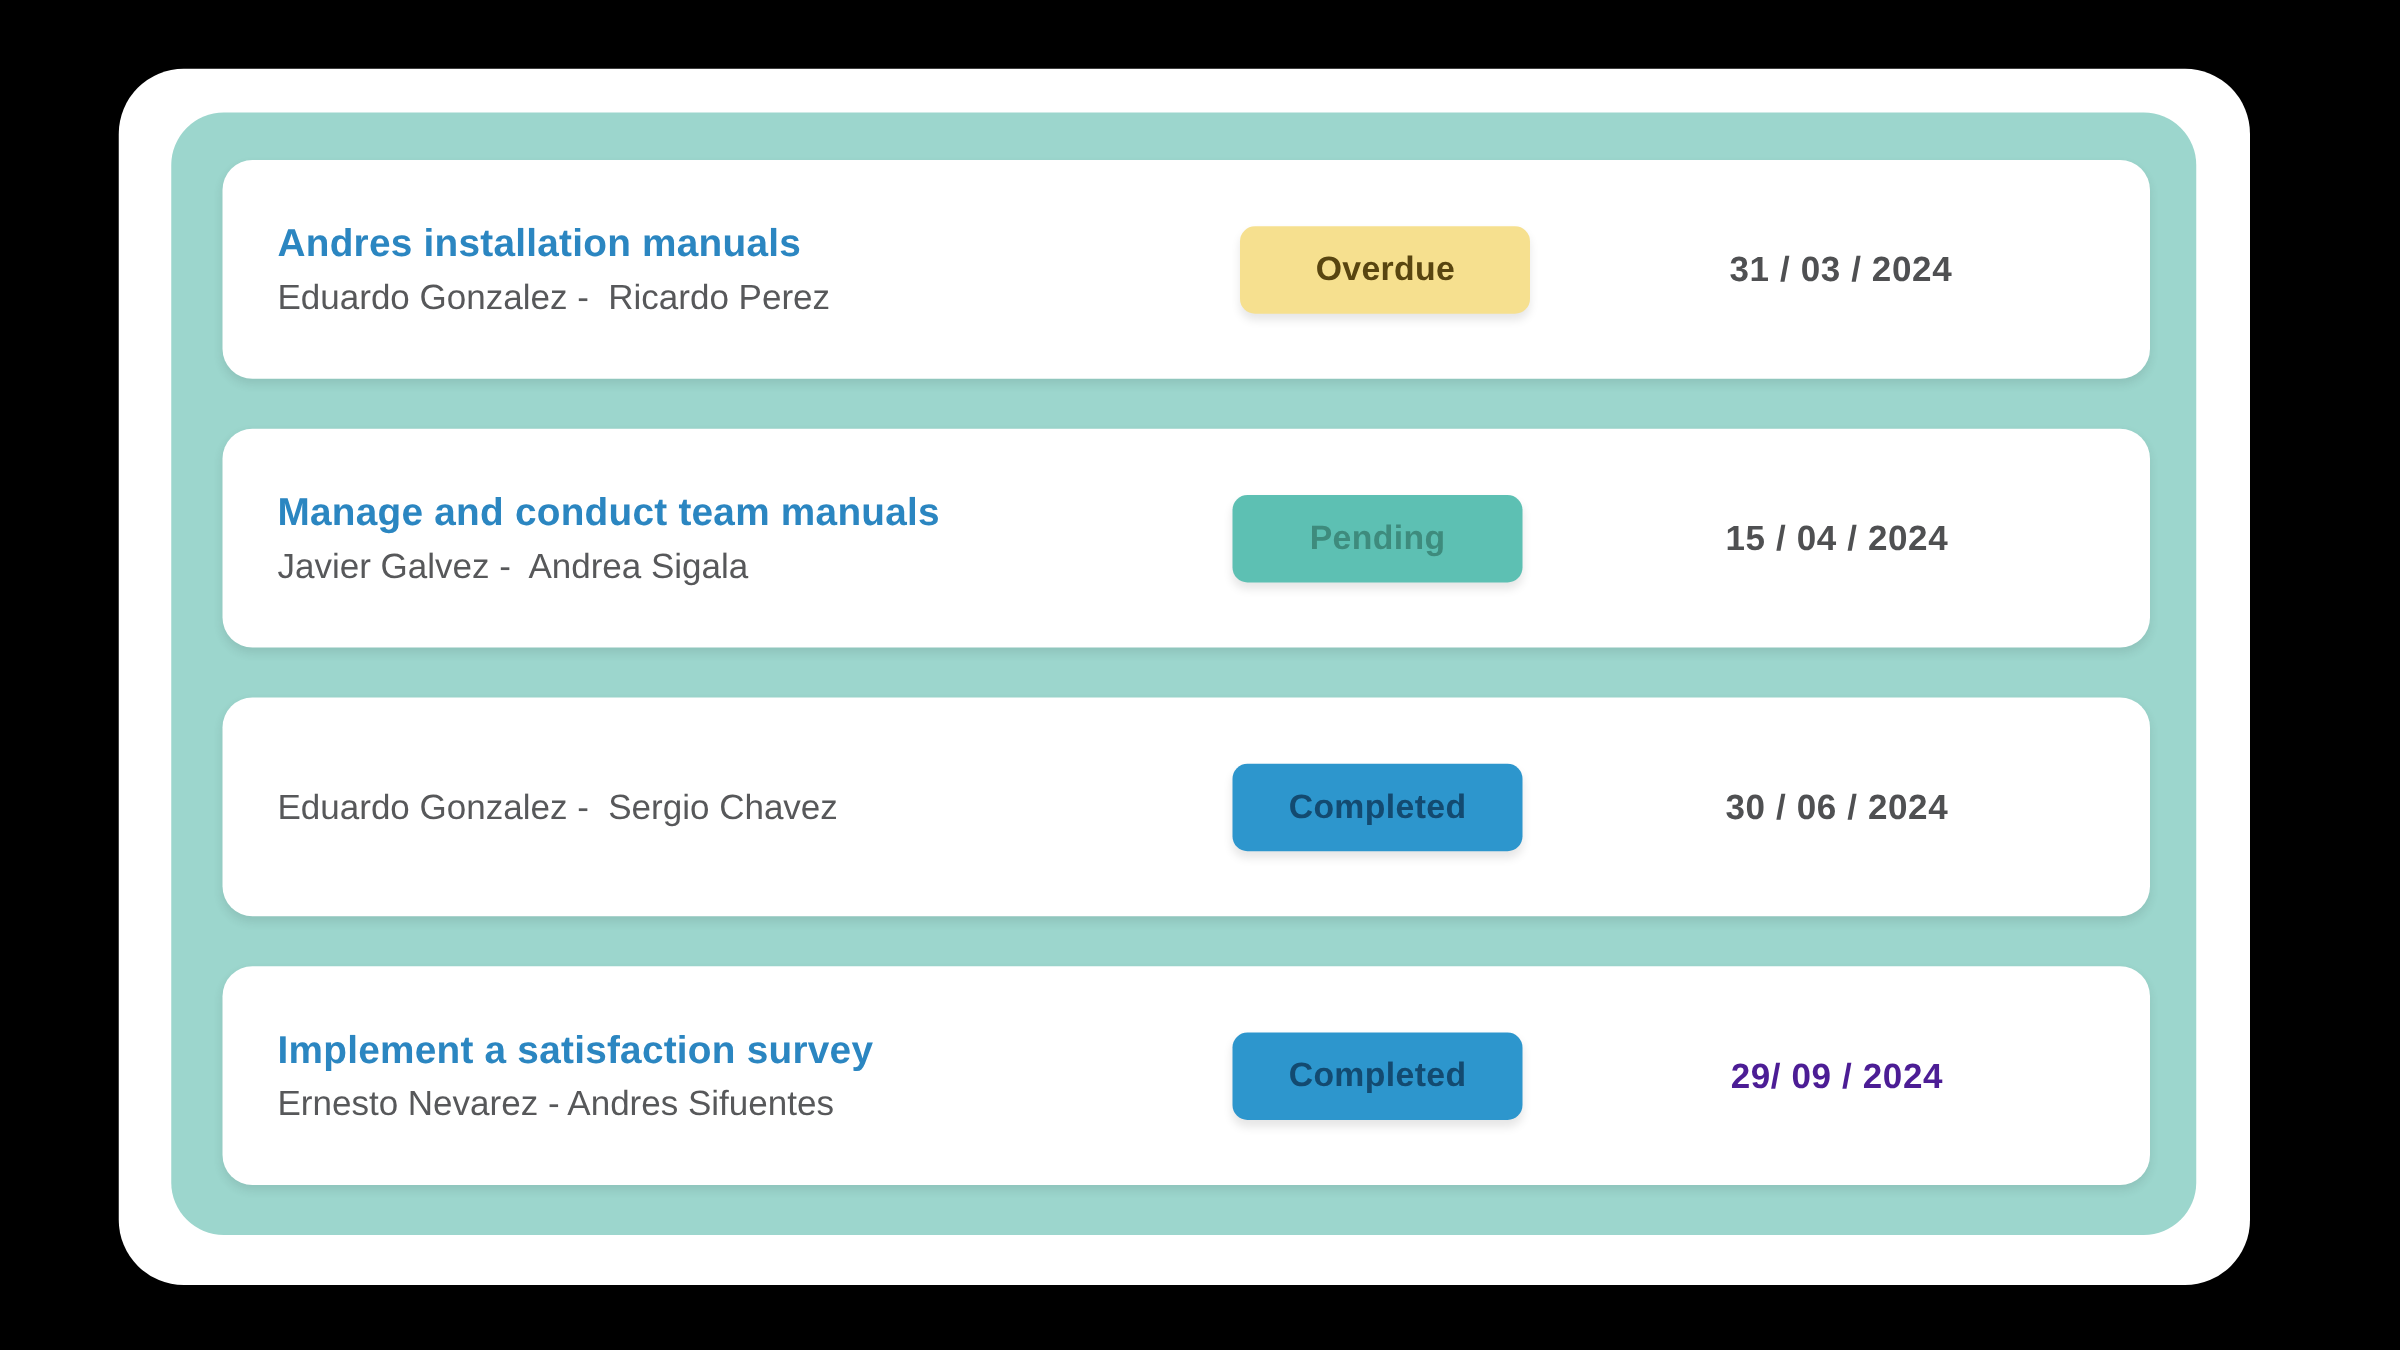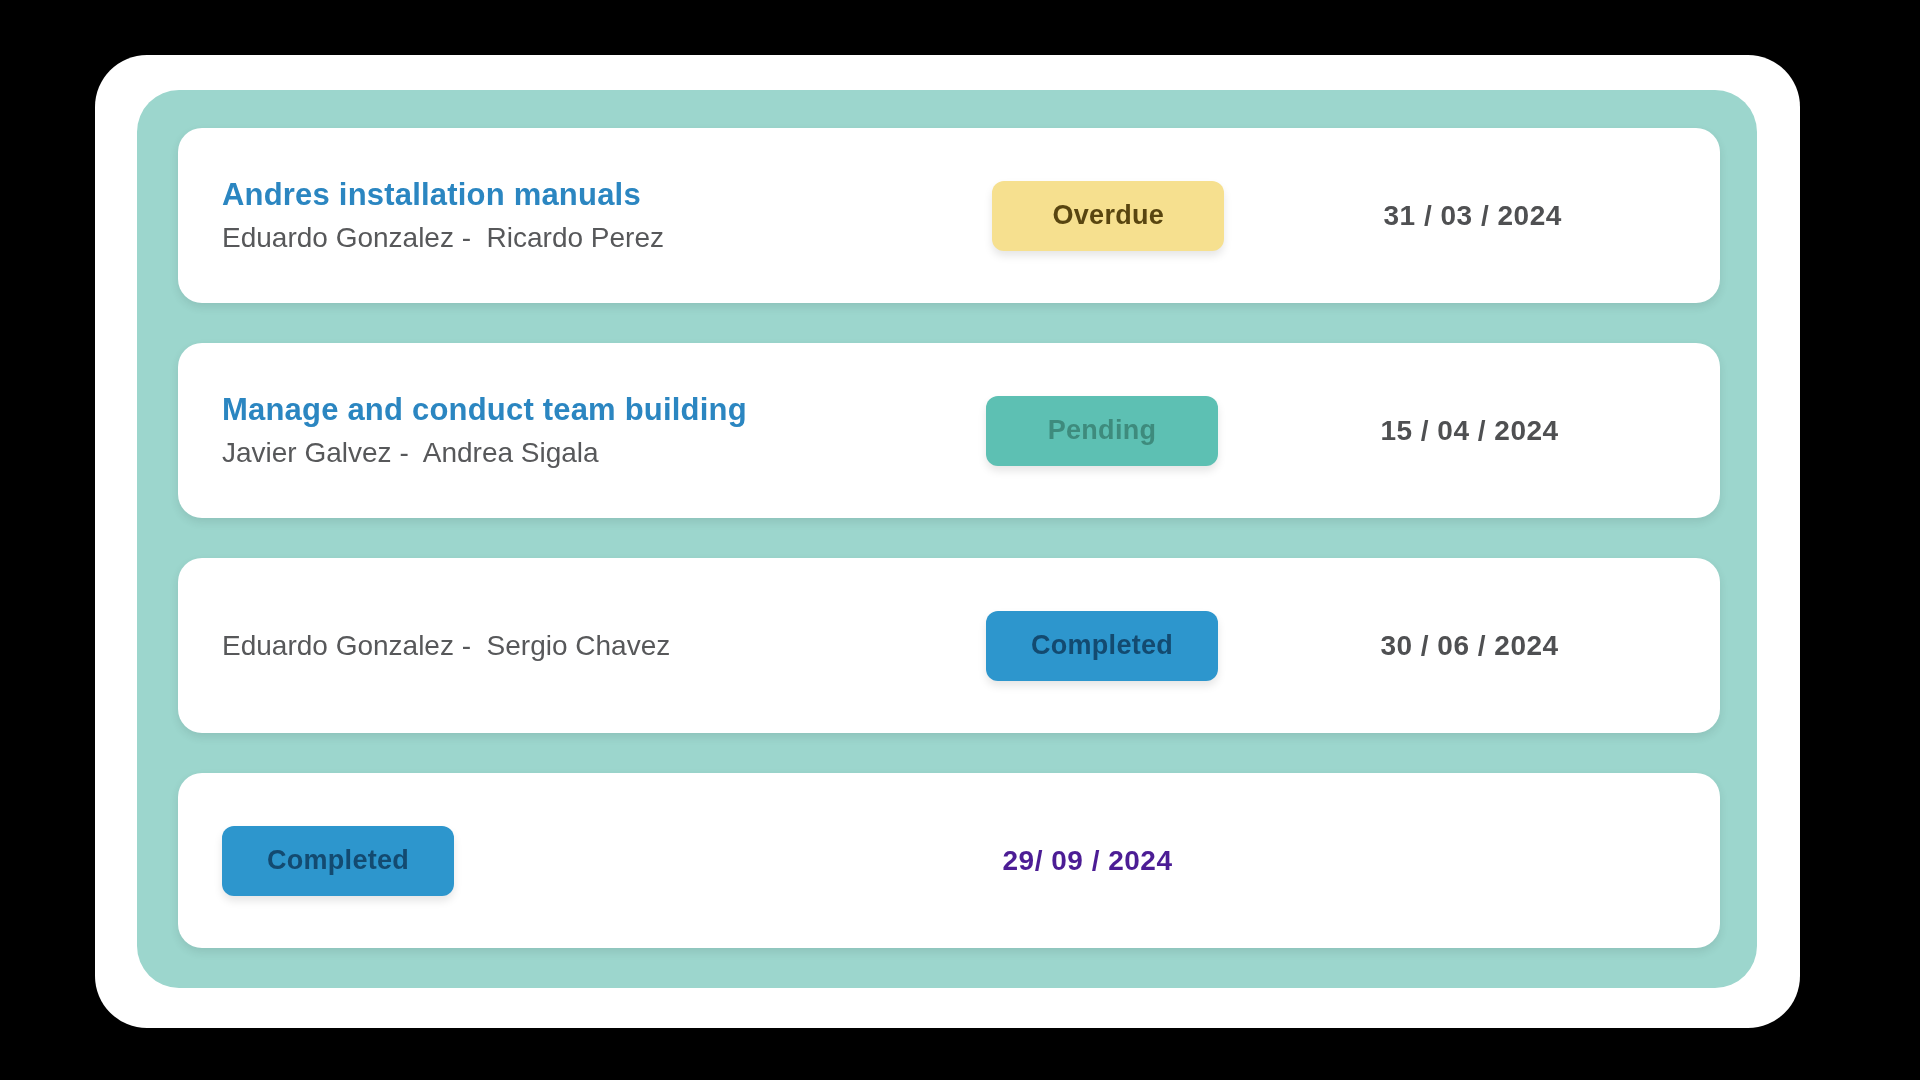--- a/index.html
+++ b/index.html
@@ -105,34 +105,38 @@
     <div class="task-info">
       <div class="task-title" style="color: rgb(43, 134, 193);">Andres installation manuals</div>
       <div class="task-assignees" style="color: rgb(87, 88, 90);">Eduardo Gonzalez -  Ricardo Perez</div>
     </div>
     <div class="status-badge" style="background: rgb(246, 224, 143); color: rgb(88, 69, 16); margin-left: 18px;">Overdue</div>
     <div class="due-date" style="color: rgb(79, 80, 82);">31 / 03 / 2024</div>
   </div>
 
   <div class="task-card" style="background: rgb(255, 255, 255);">
     <div class="task-info">
-      <div class="task-title" style="color: rgb(43, 134, 193);">Manage and conduct team building</div>
+      <div class="task-title" style="color: rgb(43, 134, 193);">Manage and conduct team manuals</div>
       <div class="task-assignees" style="color: rgb(87, 88, 90);">Javier Galvez -  Andrea Sigala</div>
     </div>
     <div class="status-badge" style="background: rgb(93, 192, 179); color: rgb(62, 139, 125);">Pending</div>
     <div class="due-date" style="color: rgb(79, 80, 82);">15 / 04 / 2024</div>
   </div>
 
   <div class="task-card" style="background: rgb(255, 255, 255);">
     <div class="task-info">
       <div class="task-assignees" style="color: rgb(87, 88, 90);">Eduardo Gonzalez -  Sergio Chavez</div>
     </div>
     <div class="status-badge" style="background: rgb(45, 150, 205); color: rgb(19, 74, 112);">Completed</div>
     <div class="due-date" style="color: rgb(79, 80, 82);">30 / 06 / 2024</div>
   </div>
 
   <div class="task-card" style="background: rgb(255, 255, 255);">
+    <div class="task-info">
+      <div class="task-title" style="color: rgb(43, 134, 193);">Implement a satisfaction survey</div>
+      <div class="task-assignees" style="color: rgb(87, 88, 90);">Ernesto Nevarez - Andres Sifuentes</div>
+    </div>
     <div class="status-badge" style="background: rgb(45, 150, 205); color: rgb(19, 74, 112);">Completed</div>
     <div class="due-date" style="color: #4c1d95;">29/ 09 / 2024</div>
   </div>
 </div>
   </div>
 </div>
 
 </body></html>

